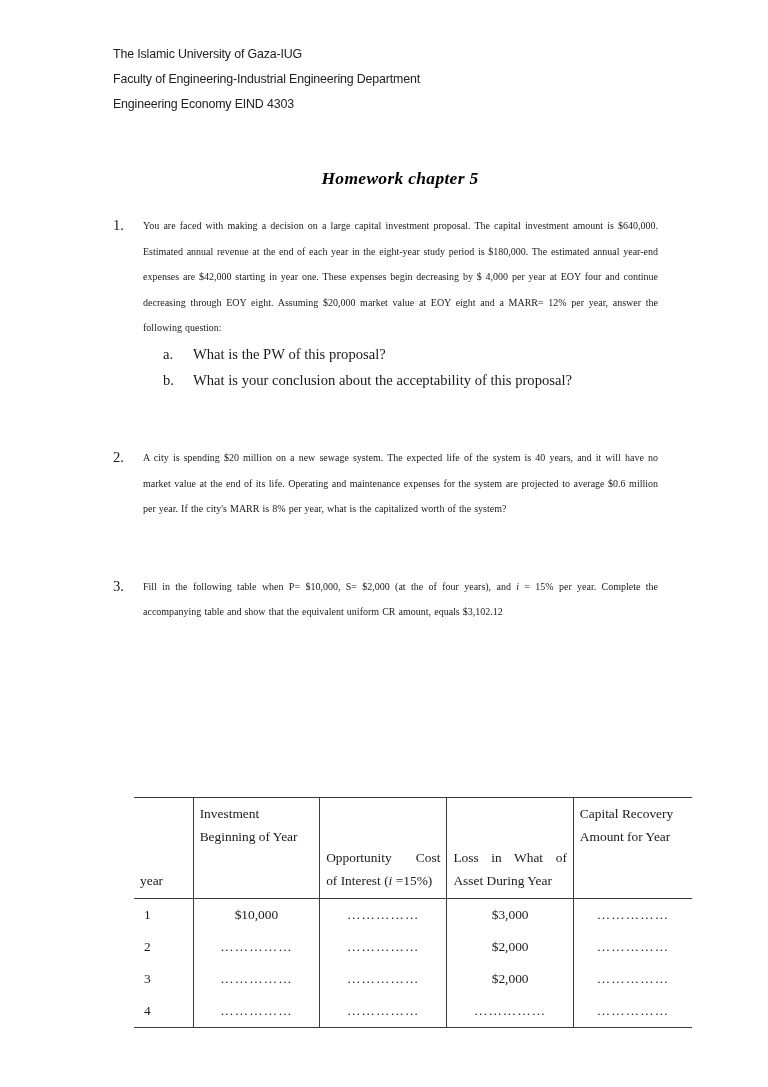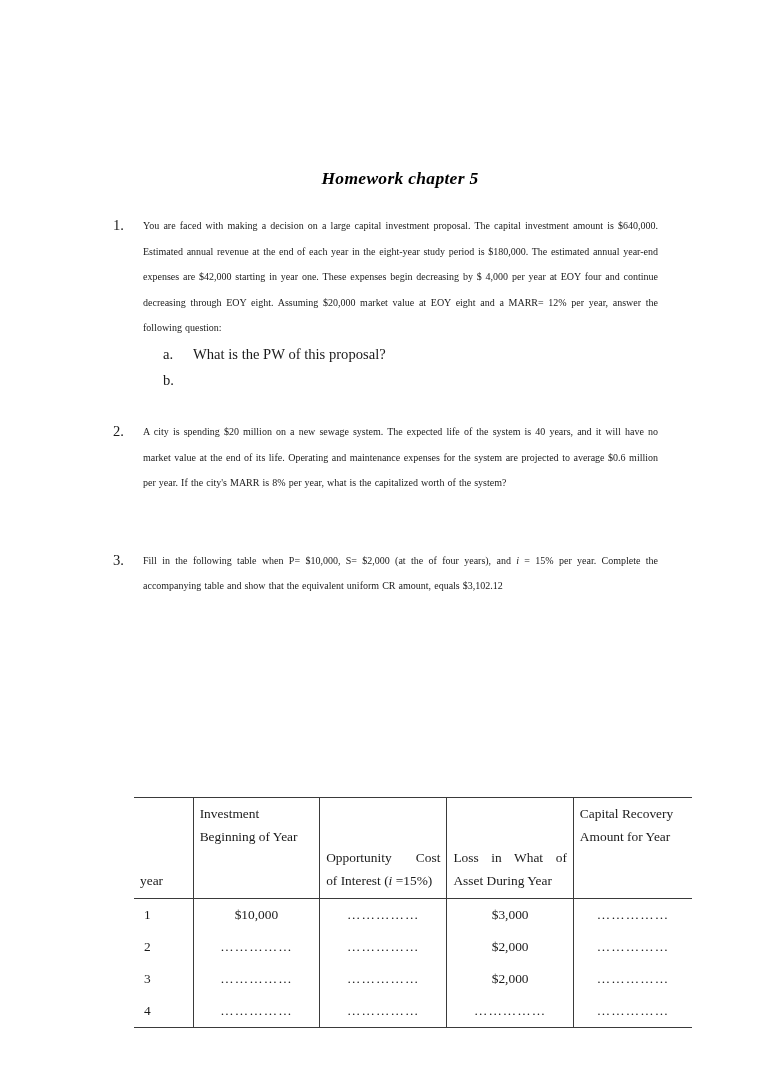--- a/index.html
+++ b/index.html
@@ -169,35 +169,41 @@
   .col-opp   { width: 129px; }
   .col-loss  { width: 128px; }
   .col-cap   { width: 118px; }
   .dots { letter-spacing: 1.1px; }
 </style>
 </head>
 <body>
 
 <div class="page">
 
+  <div class="letterhead">
+    <div class="letterhead-line">The Islamic University of Gaza-IUG</div>
+    <div class="letterhead-line">Faculty of Engineering-Industrial Engineering Department</div>
+    <div class="letterhead-line">Engineering Economy EIND 4303</div>
+  </div>
 
   <div class="doc-title">Homework chapter 5</div>
 
   <div class="qlist">
 
     <div class="qitem">
       <span class="qnum">1.</span>
       <div class="qbody">You are faced with making a decision on a large capital investment proposal. The capital investment amount is $640,000. Estimated annual revenue at the end of each year   in the eight-year study period is $180,000. The estimated annual year-end expenses are $42,000 starting in year one. These expenses begin decreasing by $ 4,000 per year at EOY four and continue decreasing through EOY eight. Assuming $20,000 market value at EOY eight and a MARR= 12% per year, answer the following question:</div>
       <div class="sublist">
         <div class="subitem">
           <span class="subnum">a.</span>
           <span>What is the PW of this proposal?</span>
         </div>
         <div class="subitem">
           <span class="subnum">b.</span>
+          <span>What is your conclusion about the acceptability of this proposal?</span>
         </div>
       </div>
     </div>
 
     <div class="gap-q2"></div>
 
     <div class="qitem">
       <span class="qnum">2.</span>
       <div class="qbody">A city is spending $20 million on a new sewage system. The expected life of the system is 40 years, and it will have no market value at the end of its life. Operating and maintenance expenses for the system are projected to average $0.6 million per year. If the city's MARR is 8% per year, what is the capitalized worth of the system?</div>
     </div>

